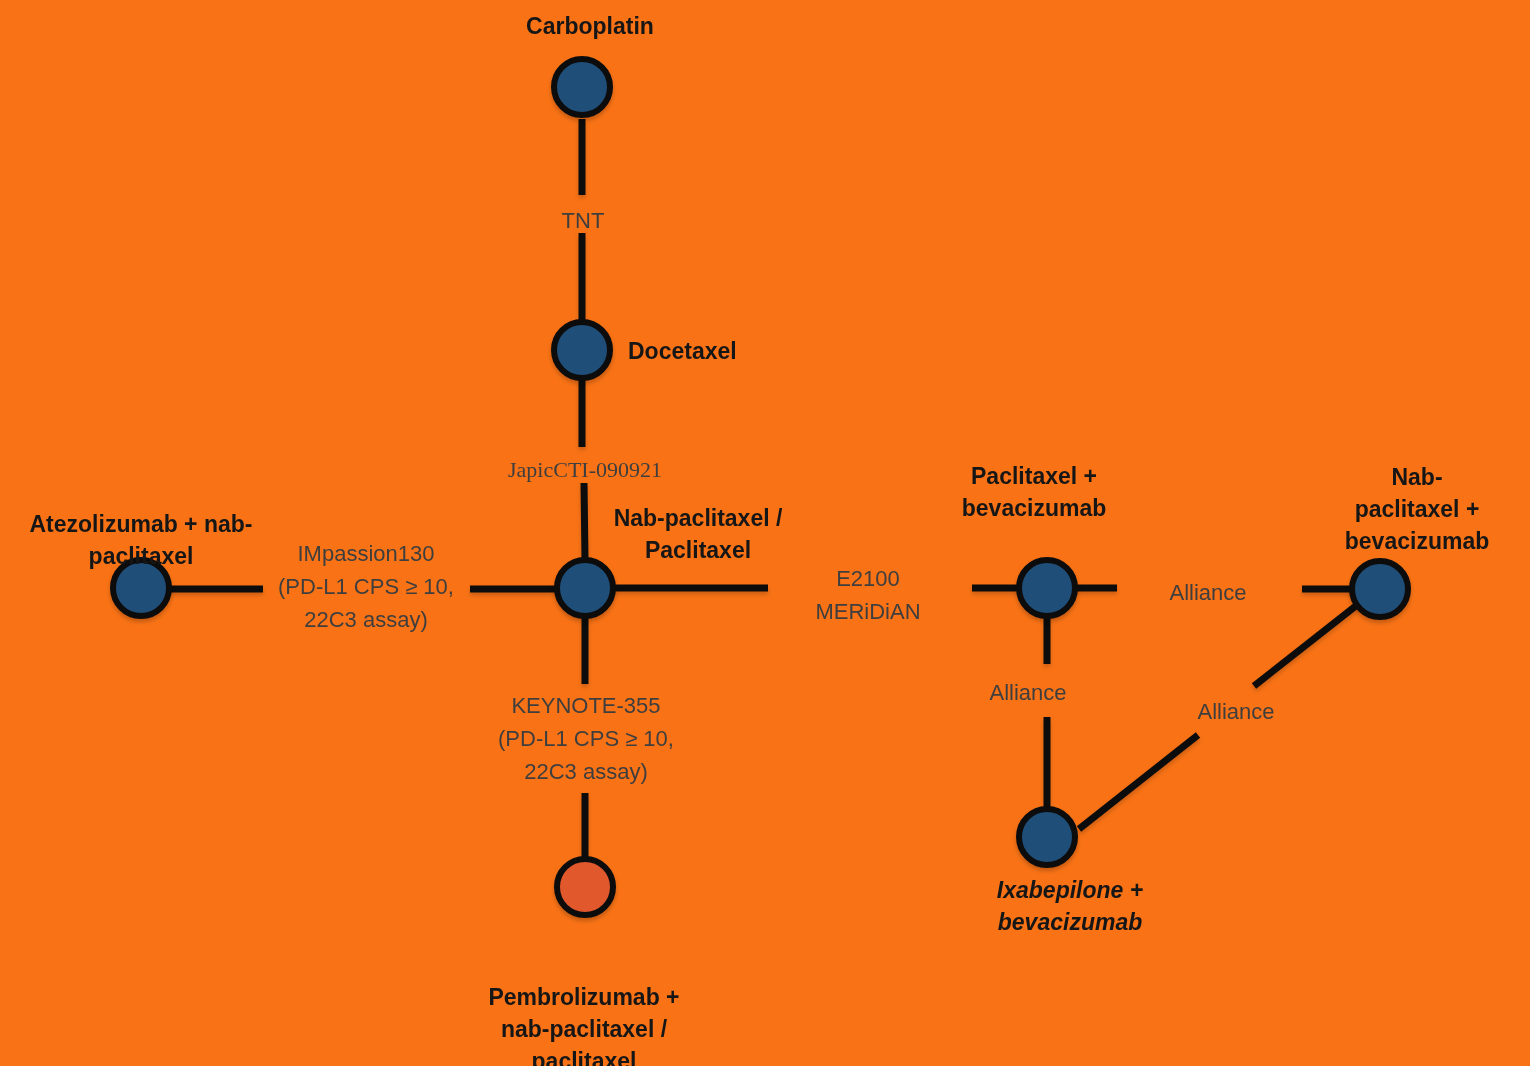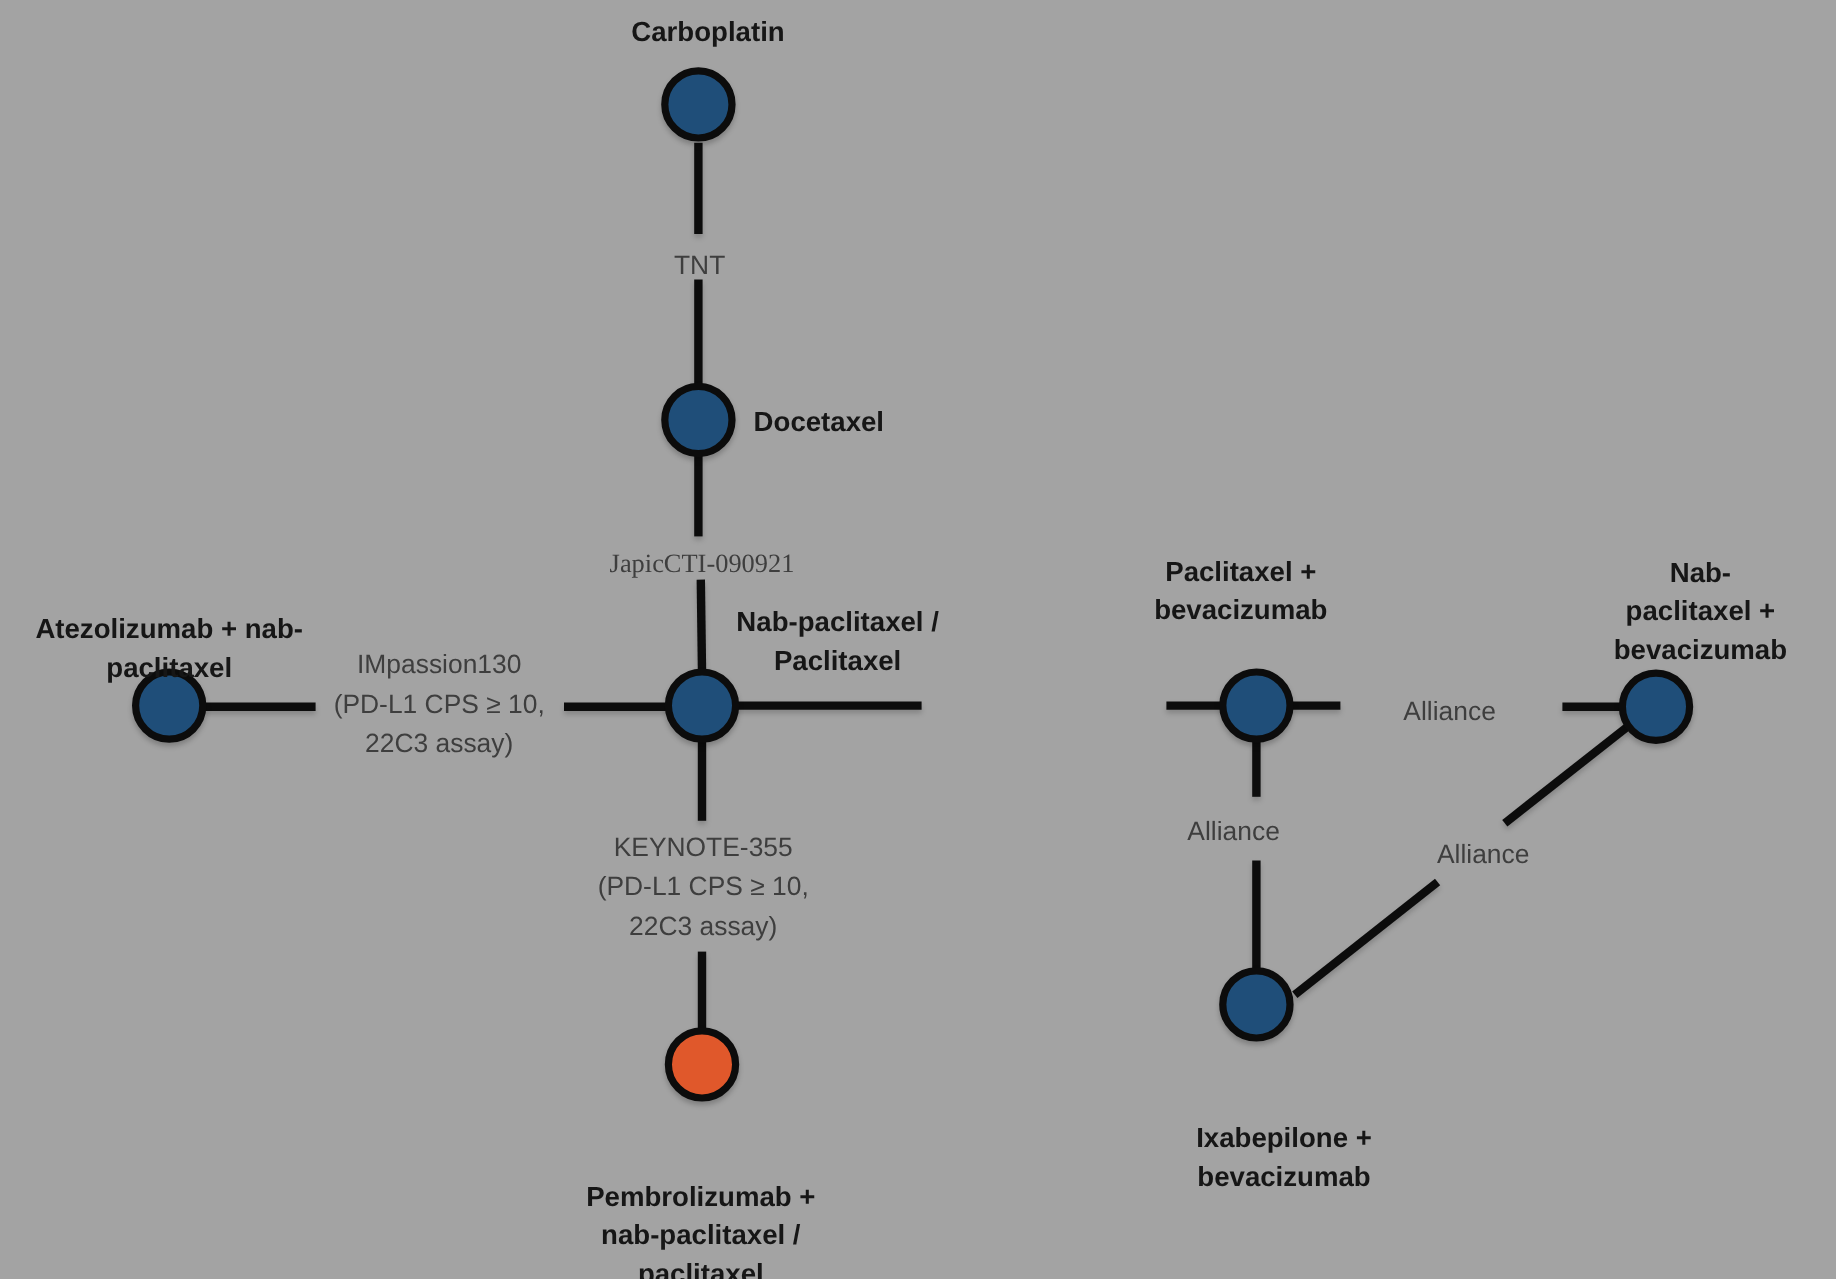--- a/index.html
+++ b/index.html
@@ -4,21 +4,21 @@
 <style>
   html, body {
     margin: 0;
     padding: 0;
     background: #ffffff;
   }
   .canvas {
     position: relative;
     width: 1530px;
     height: 1066px;
-    background: #a3a3a3;
+    background: #f97316;
     overflow: hidden;
     font-family: "Liberation Sans", sans-serif;
   }
   svg.netsvg {
     position: absolute;
     left: 0;
     top: 0;
   }
   .edge {
     stroke: #0c0c0c;
@@ -113,35 +113,37 @@
   <div class="lbl node-label" style="left:584px; top:944px;margin-top:37px;">Pembrolizumab +
 nab-paclitaxel /
 paclitaxel</div>
 
   <div class="lbl node-label" style="left:1034px; top:460px;">Paclitaxel +
 bevacizumab</div>
 
   <div class="lbl node-label" style="left:1417px; top:461px;">Nab-paclitaxel +
 bevacizumab</div>
 
-  <div class="lbl node-label" style="left:1070px; top:932px;">Ixabepilone +
+  <div class="lbl node-label" style="left:1070px; top:874px;font-style:italic;">Ixabepilone +
 bevacizumab</div>
 
   <div class="lbl edge-label" style="left:583px; top:204px;">TNT</div>
 
   <div class="lbl edge-label" style="left:585px; top:453px;font-family:Liberation Serif, serif;">JapicCTI-090921</div>
 
   <div class="lbl edge-label" style="left:366px; top:537px;">IMpassion130
 (PD-L1 CPS ≥ 10,
 22C3 assay)</div>
 
   <div class="lbl edge-label" style="left:586px; top:689px;">KEYNOTE-355
 (PD-L1 CPS ≥ 10,
 22C3 assay)</div>
 
+  <div class="lbl edge-label" style="left:868px; top:562px;">E2100
+MERiDiAN</div>
 
   <div class="lbl edge-label" style="left:1208px; top:576px;">Alliance</div>
 
   <div class="lbl edge-label" style="left:1028px; top:676px;">Alliance</div>
 
   <div class="lbl edge-label" style="left:1236px; top:695px;">Alliance</div>
 
 </div>
 
 </body></html>

